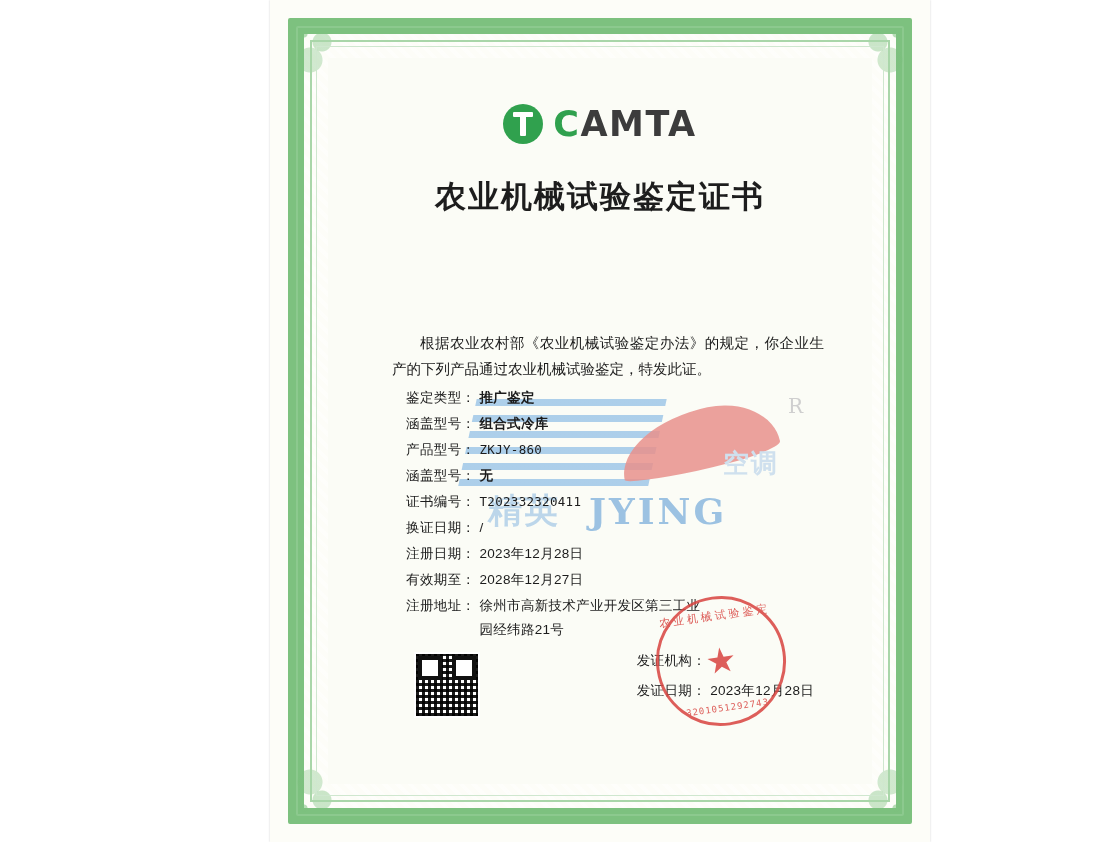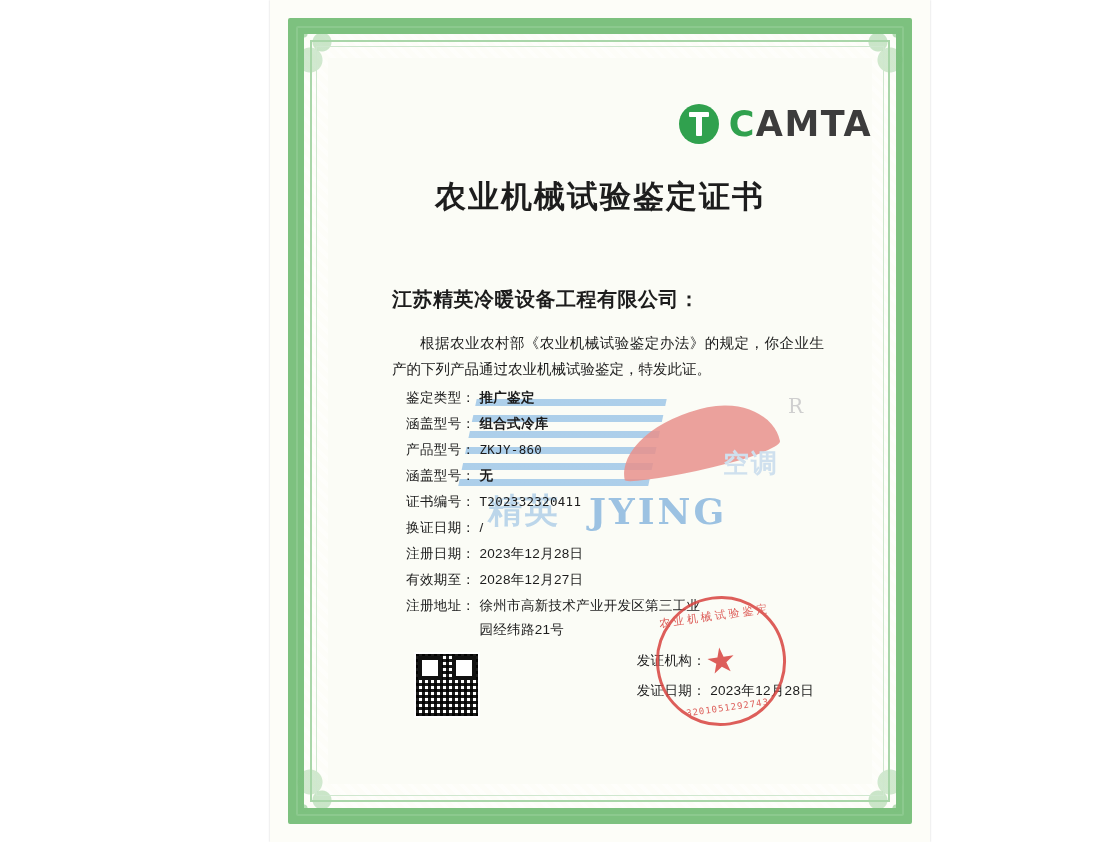--- a/index.html
+++ b/index.html
@@ -94,21 +94,21 @@
     right: 58px;
     bottom: 58px;
   }
 
   .logo-row {
     position: absolute;
     top: 46px;
     left: 0;
     right: 0;
     display: flex;
-    justify-content: flex-end;
+    justify-content: center;
     align-items: center;
     gap: 10px;
   }
   .logo-mark {
     width: 40px; height: 40px;
     border-radius: 50%;
     background: #30a14e;
     position: relative;
   }
   .logo-mark::before {
@@ -364,21 +364,20 @@
 
       <div class="logo-row">
         <div class="logo-mark"></div>
         <div class="logo-text">
           <span class="accent">C</span><span>AMTA</span>
         </div>
       </div>
 
       <div class="cert-title">农业机械试验鉴定证书</div>
 
-      <div class="company-name">江苏精英冷暖设备工程有限公司：</div>
 
       <div class="paragraph">根据农业农村部《农业机械试验鉴定办法》的规定，你企业生产的下列产品通过农业机械试验鉴定，特发此证。</div>
 
       <div class="fields">
         <div class="field-row">
           <span class="field-label">鉴定类型：</span>
           <span class="field-value">推广鉴定</span>
         </div>
         <div class="field-row">
           <span class="field-label">涵盖型号：</span>

